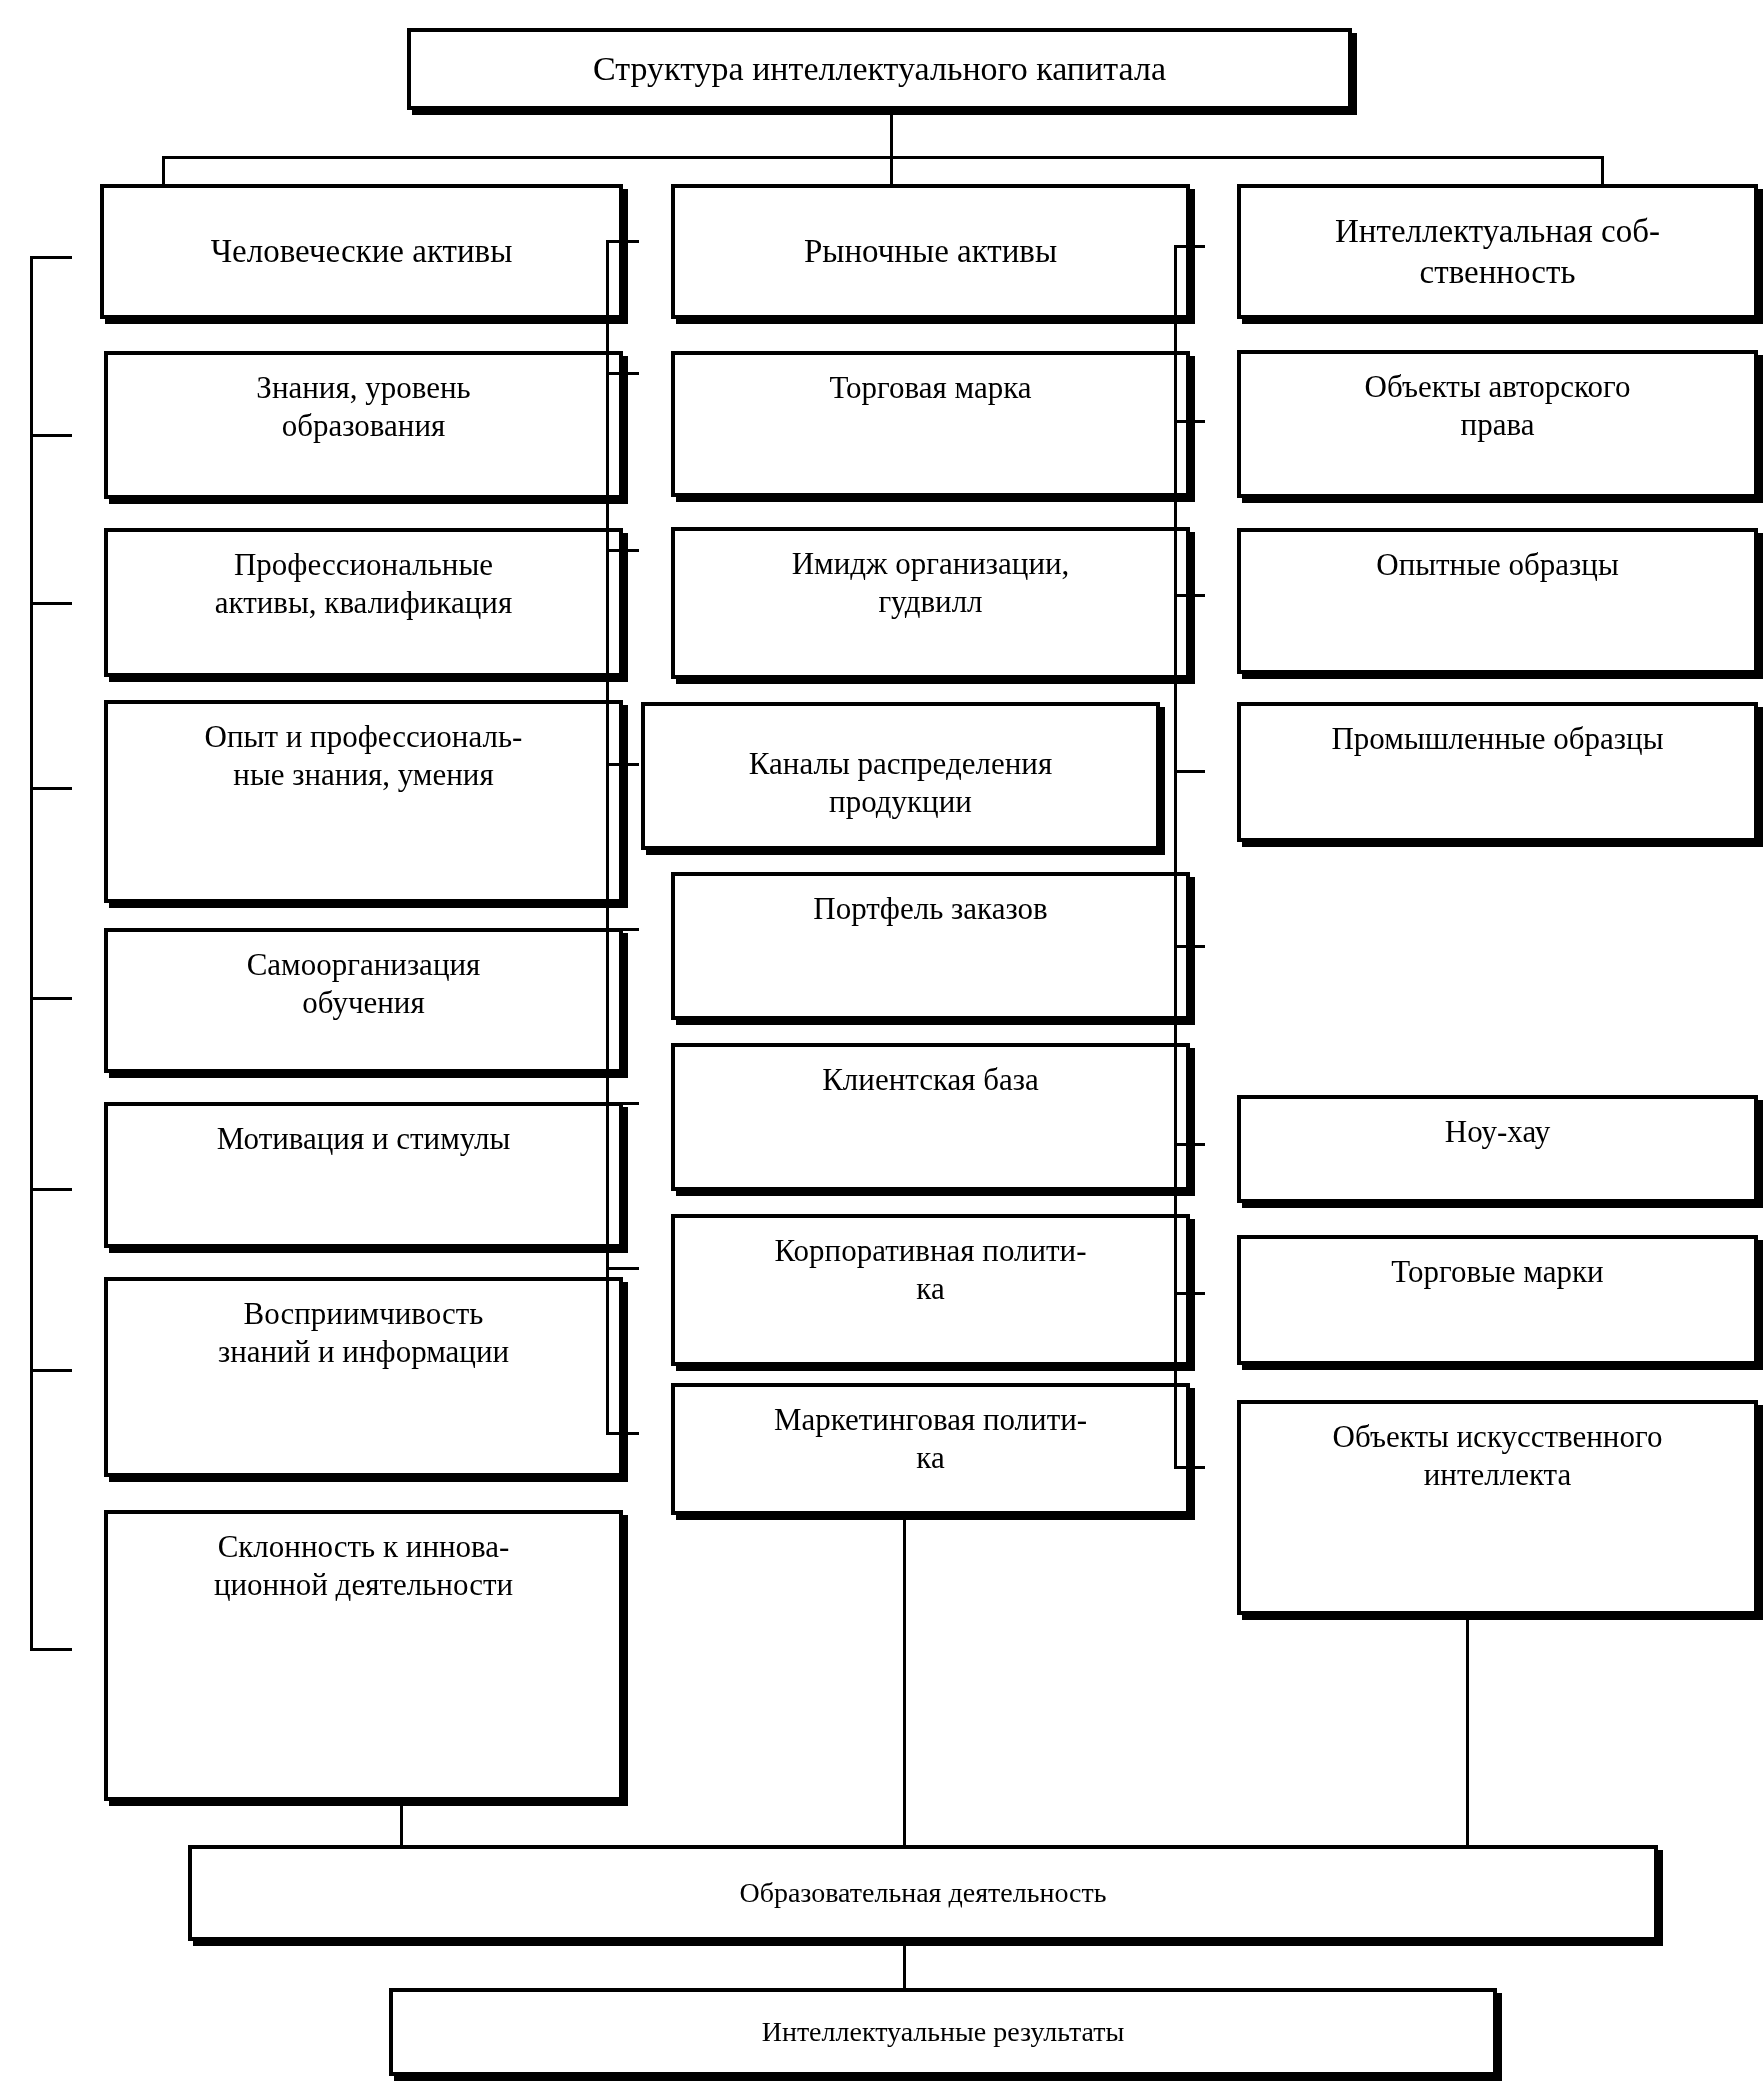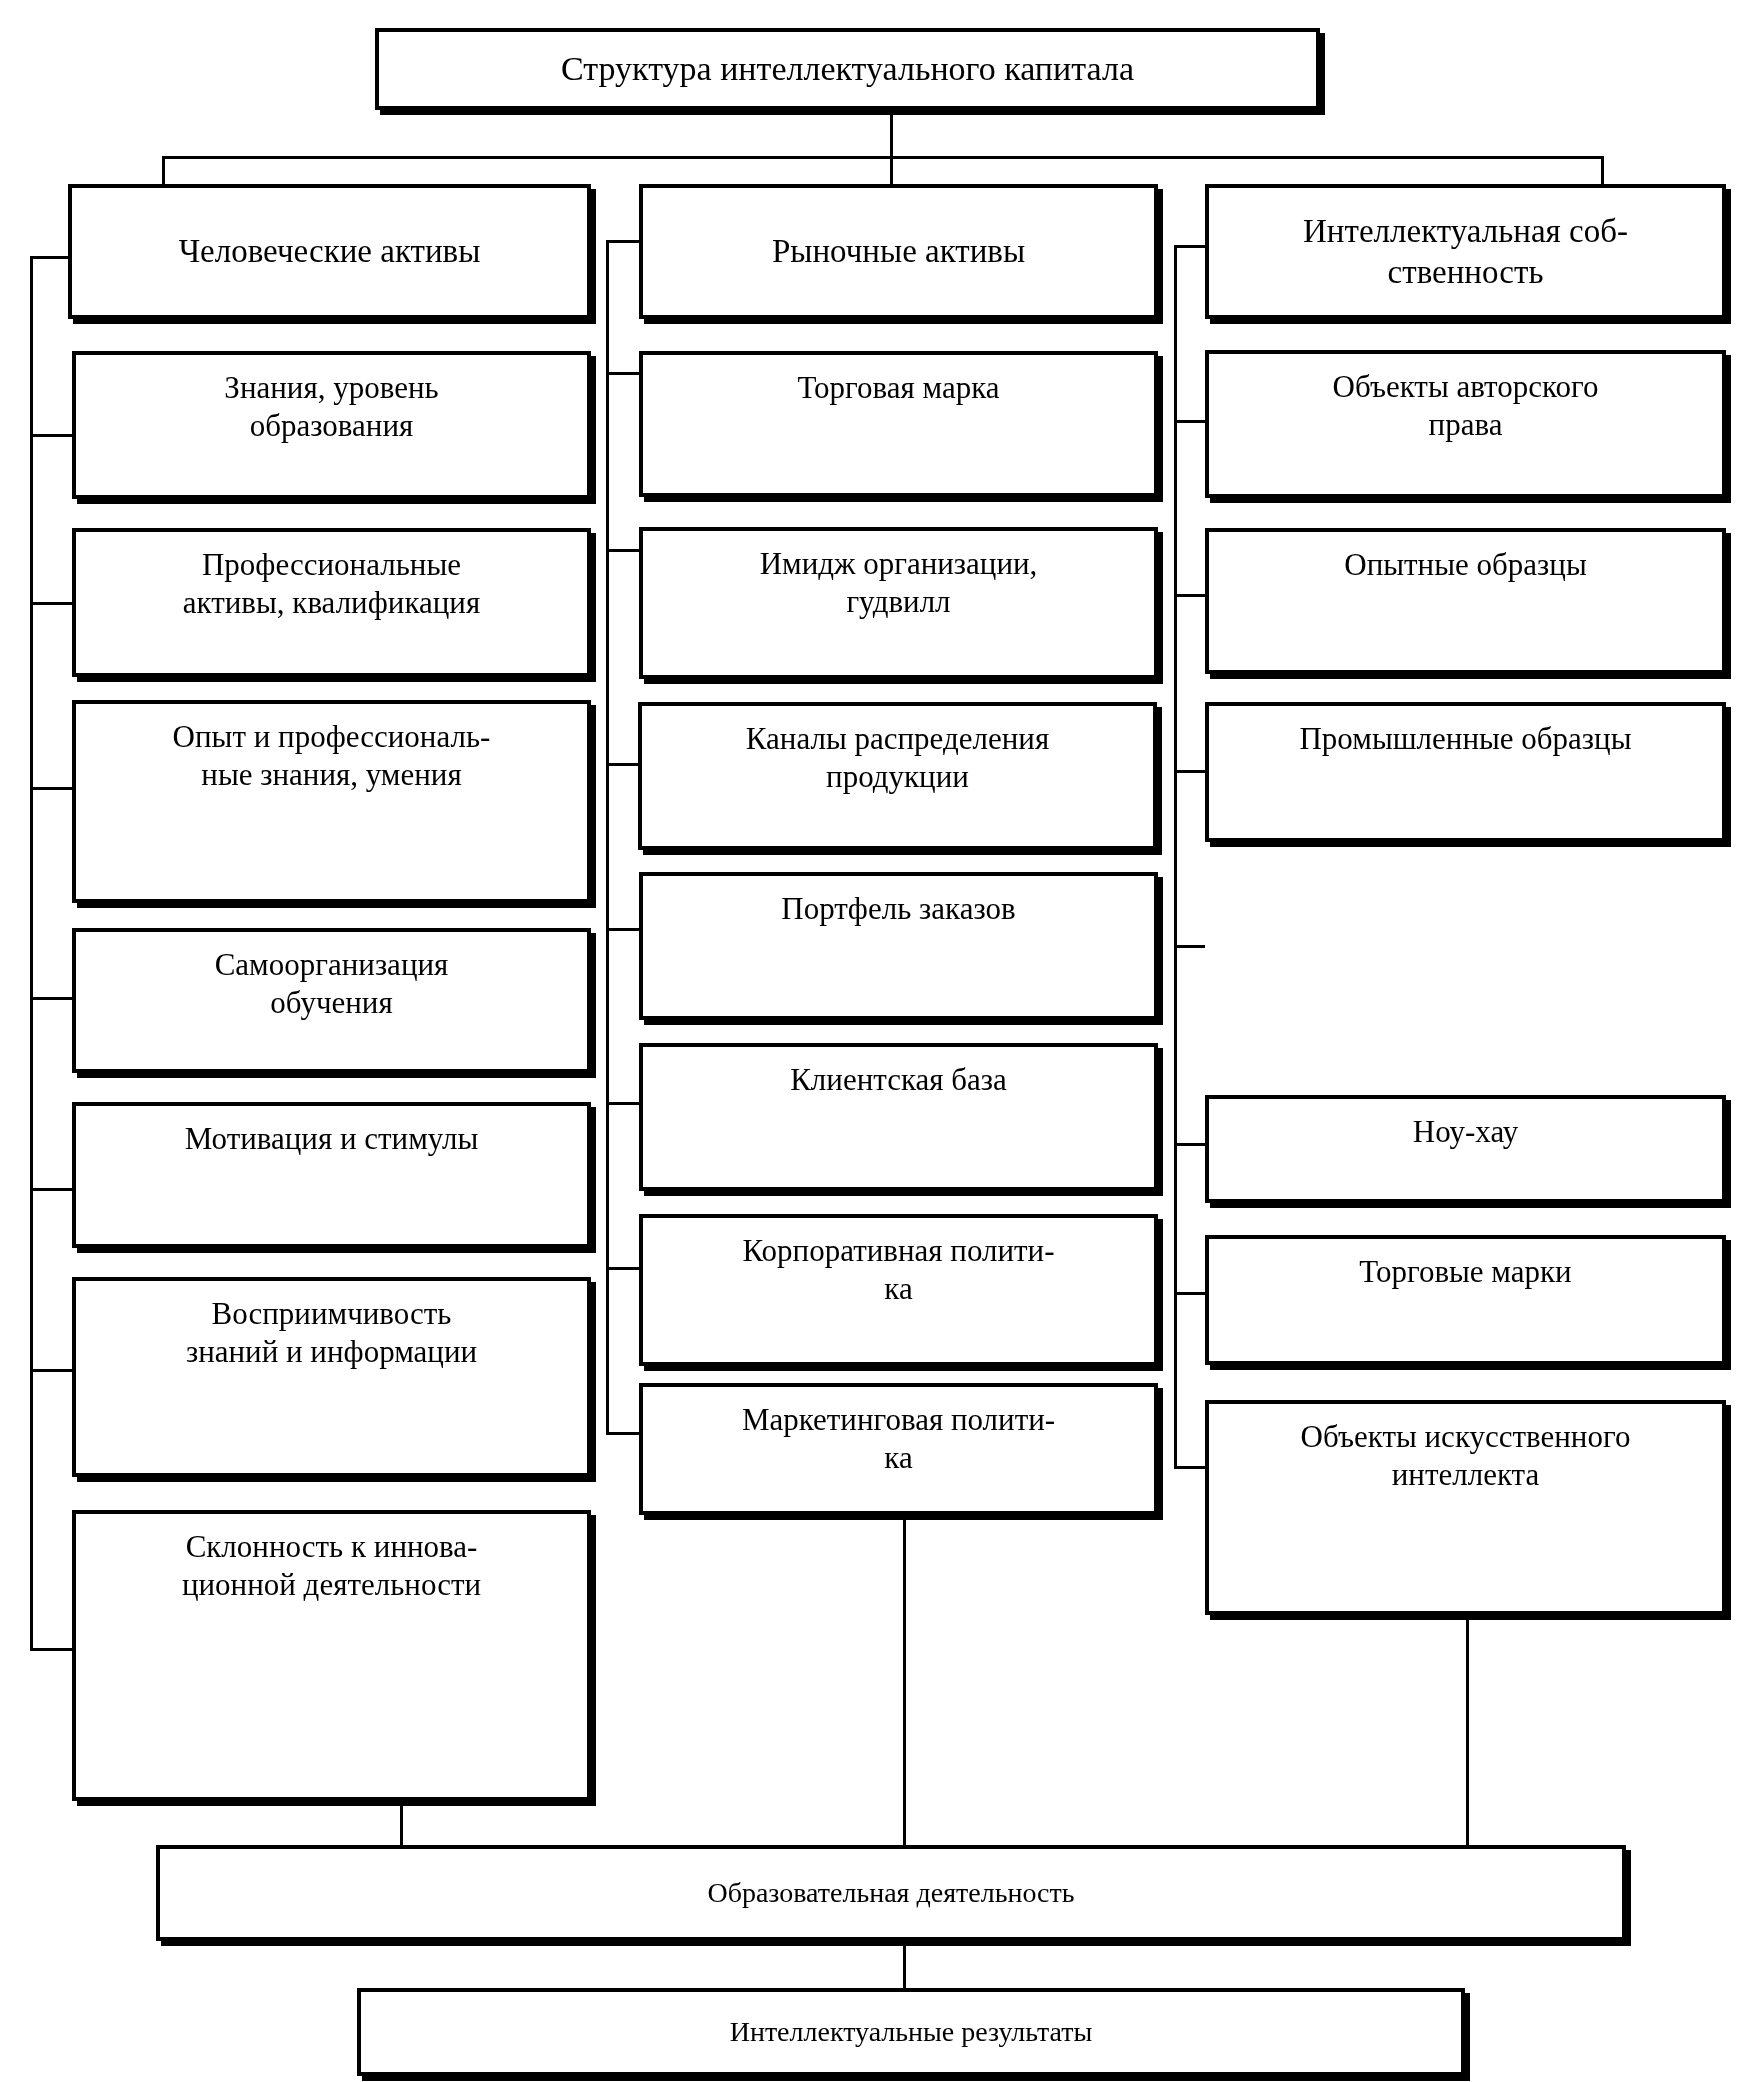--- a/index.html
+++ b/index.html
@@ -23,20 +23,21 @@
     box-shadow: 5px 5px 0 0 #000000;
     display: flex;
     align-items: flex-start;
     justify-content: center;
     text-align: center;
     color: #000000;
     line-height: 1.22;
     padding-top: 14px;
     padding-left: 10px;
     padding-right: 10px;
+    margin-left: 32px;
   }
   .box .txt {
     display: block;
     width: 100%;
     white-space: pre-line;
   }
   .box.center-v {
     align-items: center;
     padding-top: 0;
   }
@@ -112,21 +113,21 @@
     <span class="txt">Рыночные активы</span>
   </div>
 
   <div class="box f-item" style="left:639px; top:351px; width:519px; height:146px;">
     <span class="txt">Торговая марка</span>
   </div>
   <div class="box f-item" style="left:639px; top:527px; width:519px; height:152px;">
     <span class="txt">Имидж организации,
 гудвилл</span>
   </div>
-  <div class="box f-item" style="left:638px; top:702px; width:519px; height:148px;">
+  <div class="box f-item" style="left:609px; top:702px; width:519px; height:148px;align-items:center;">
     <span class="txt">Каналы распределения
 продукции</span>
   </div>
   <div class="box f-item" style="left:639px; top:872px; width:519px; height:148px;text-align:center;">
     <span class="txt">Портфель заказов</span>
   </div>
   <div class="box f-item" style="left:639px; top:1043px; width:519px; height:148px;">
     <span class="txt">Клиентская база</span>
   </div>
   <div class="box f-item" style="left:639px; top:1214px; width:519px; height:152px;">

